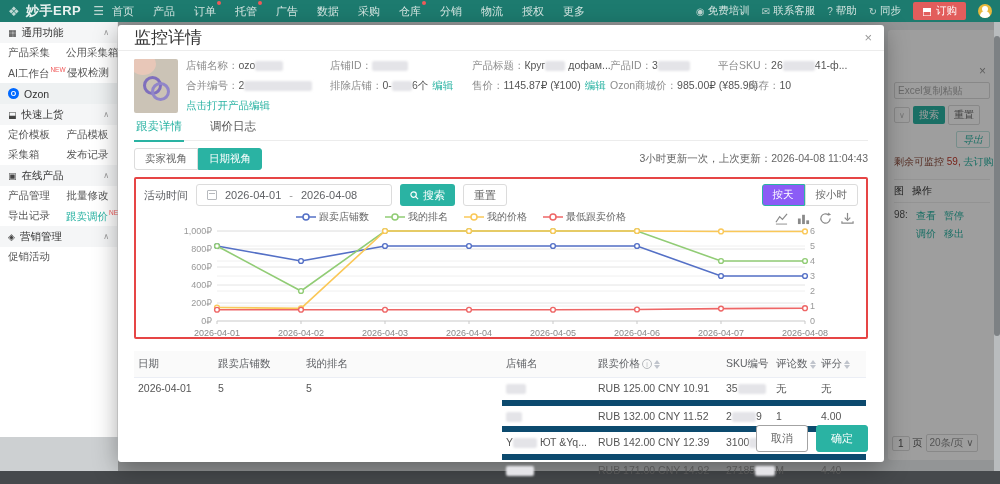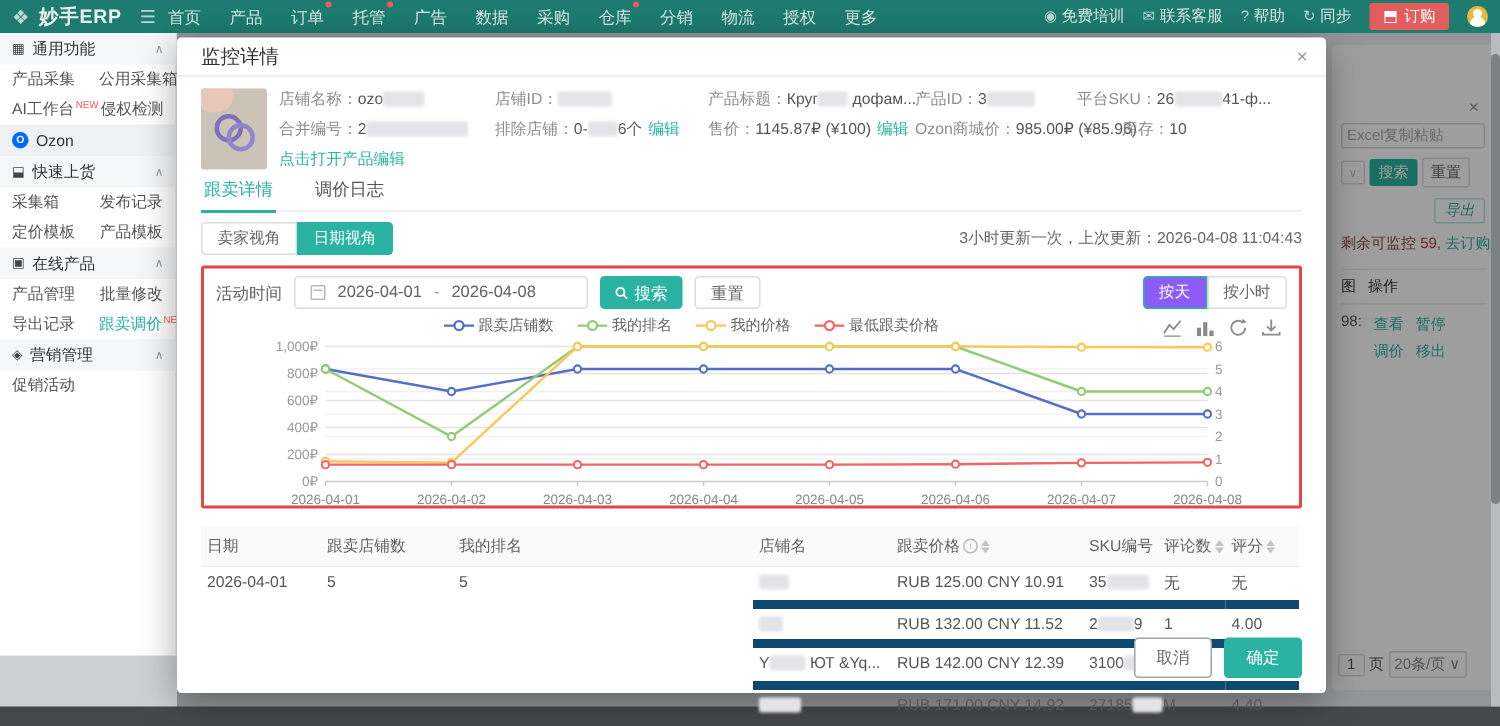--- a/index.html
+++ b/index.html
@@ -59,21 +59,21 @@
   .p-size { border:1px solid #dcdcdc; border-radius:2px; padding:1px 3px; color:#888; white-space:nowrap; }
 
   .overlay { position:absolute; left:118px; top:22px; right:0; bottom:0; background:rgba(0,0,0,.38); z-index:20; }
   .bottom-strip { position:absolute; left:0; bottom:0; width:1000px; height:13px; background:#46494c; z-index:55; }
   .scrollbar { position:absolute; right:0; top:22px; width:6px; bottom:13px; background:#b9bcbe; z-index:56; }
   .scroll-thumb { position:absolute; top:14px; right:0; width:6px; height:300px; background:#7d8184; border-radius:3px; }
 
   
   .modal { position:absolute; left:118px; top:25px; width:766px; height:437px; background:#fff; border-radius:3px; box-shadow:0 6px 24px rgba(0,0,0,.35); z-index:100; }
   .m-header { height:26px; border-bottom:1px solid #ececec; display:flex; align-items:center; padding:0 12px 0 16px; }
-  .m-title { font-size:13px; color:#333; }
+  .m-title { font-size:17px; color:#333; }
   .m-close { margin-left:auto; color:#999; font-size:13px; cursor:pointer; }
   .m-body { position:relative; padding:6px 16px 0; }
 
   .info { position:relative; height:60px; }
   .p-thumb { position:absolute; left:0; top:2px; width:44px; height:54px; background:#cbc3b6; border-radius:2px; overflow:hidden; }
   .ring { position:absolute; border:3px solid #7f6fbd; border-radius:50%; width:19px; height:19px; }
   .r1 { left:9px; top:17px; } .r2 { left:17px; top:23px; border-color:#9186c9; }
   .finger { position:absolute; left:-4px; top:-6px; width:26px; height:22px; background:#e8c7b8; border-radius:50%; }
   .fld { position:absolute; white-space:nowrap; font-size:10.5px; }
   .fld .lbl { color:#8c8c8c; }
@@ -189,26 +189,26 @@
   <div class="sb-ozon">
     <span class="ozon-logo"></span>
     <span>Ozon</span>
   </div>
   <div class="sb-section">
     <span class="sb-sec-icon">⬓</span>
     <span>快速上货</span>
     <span class="sb-caret">∧</span>
   </div>
   <div class="sb-row">
+    <span class="sb-item">定价模板</span>
+    <span class="sb-item">产品模板</span>
+  </div>
+  <div class="sb-row">
     <span class="sb-item">采集箱</span>
     <span class="sb-item">发布记录</span>
-  </div>
-  <div class="sb-row">
-    <span class="sb-item">定价模板</span>
-    <span class="sb-item">产品模板</span>
   </div>
   <div class="sb-section">
     <span class="sb-sec-icon">▣</span>
     <span>在线产品</span>
     <span class="sb-caret">∧</span>
   </div>
   <div class="sb-row">
     <span class="sb-item">产品管理</span>
     <span class="sb-item">批量修改</span>
   </div>

